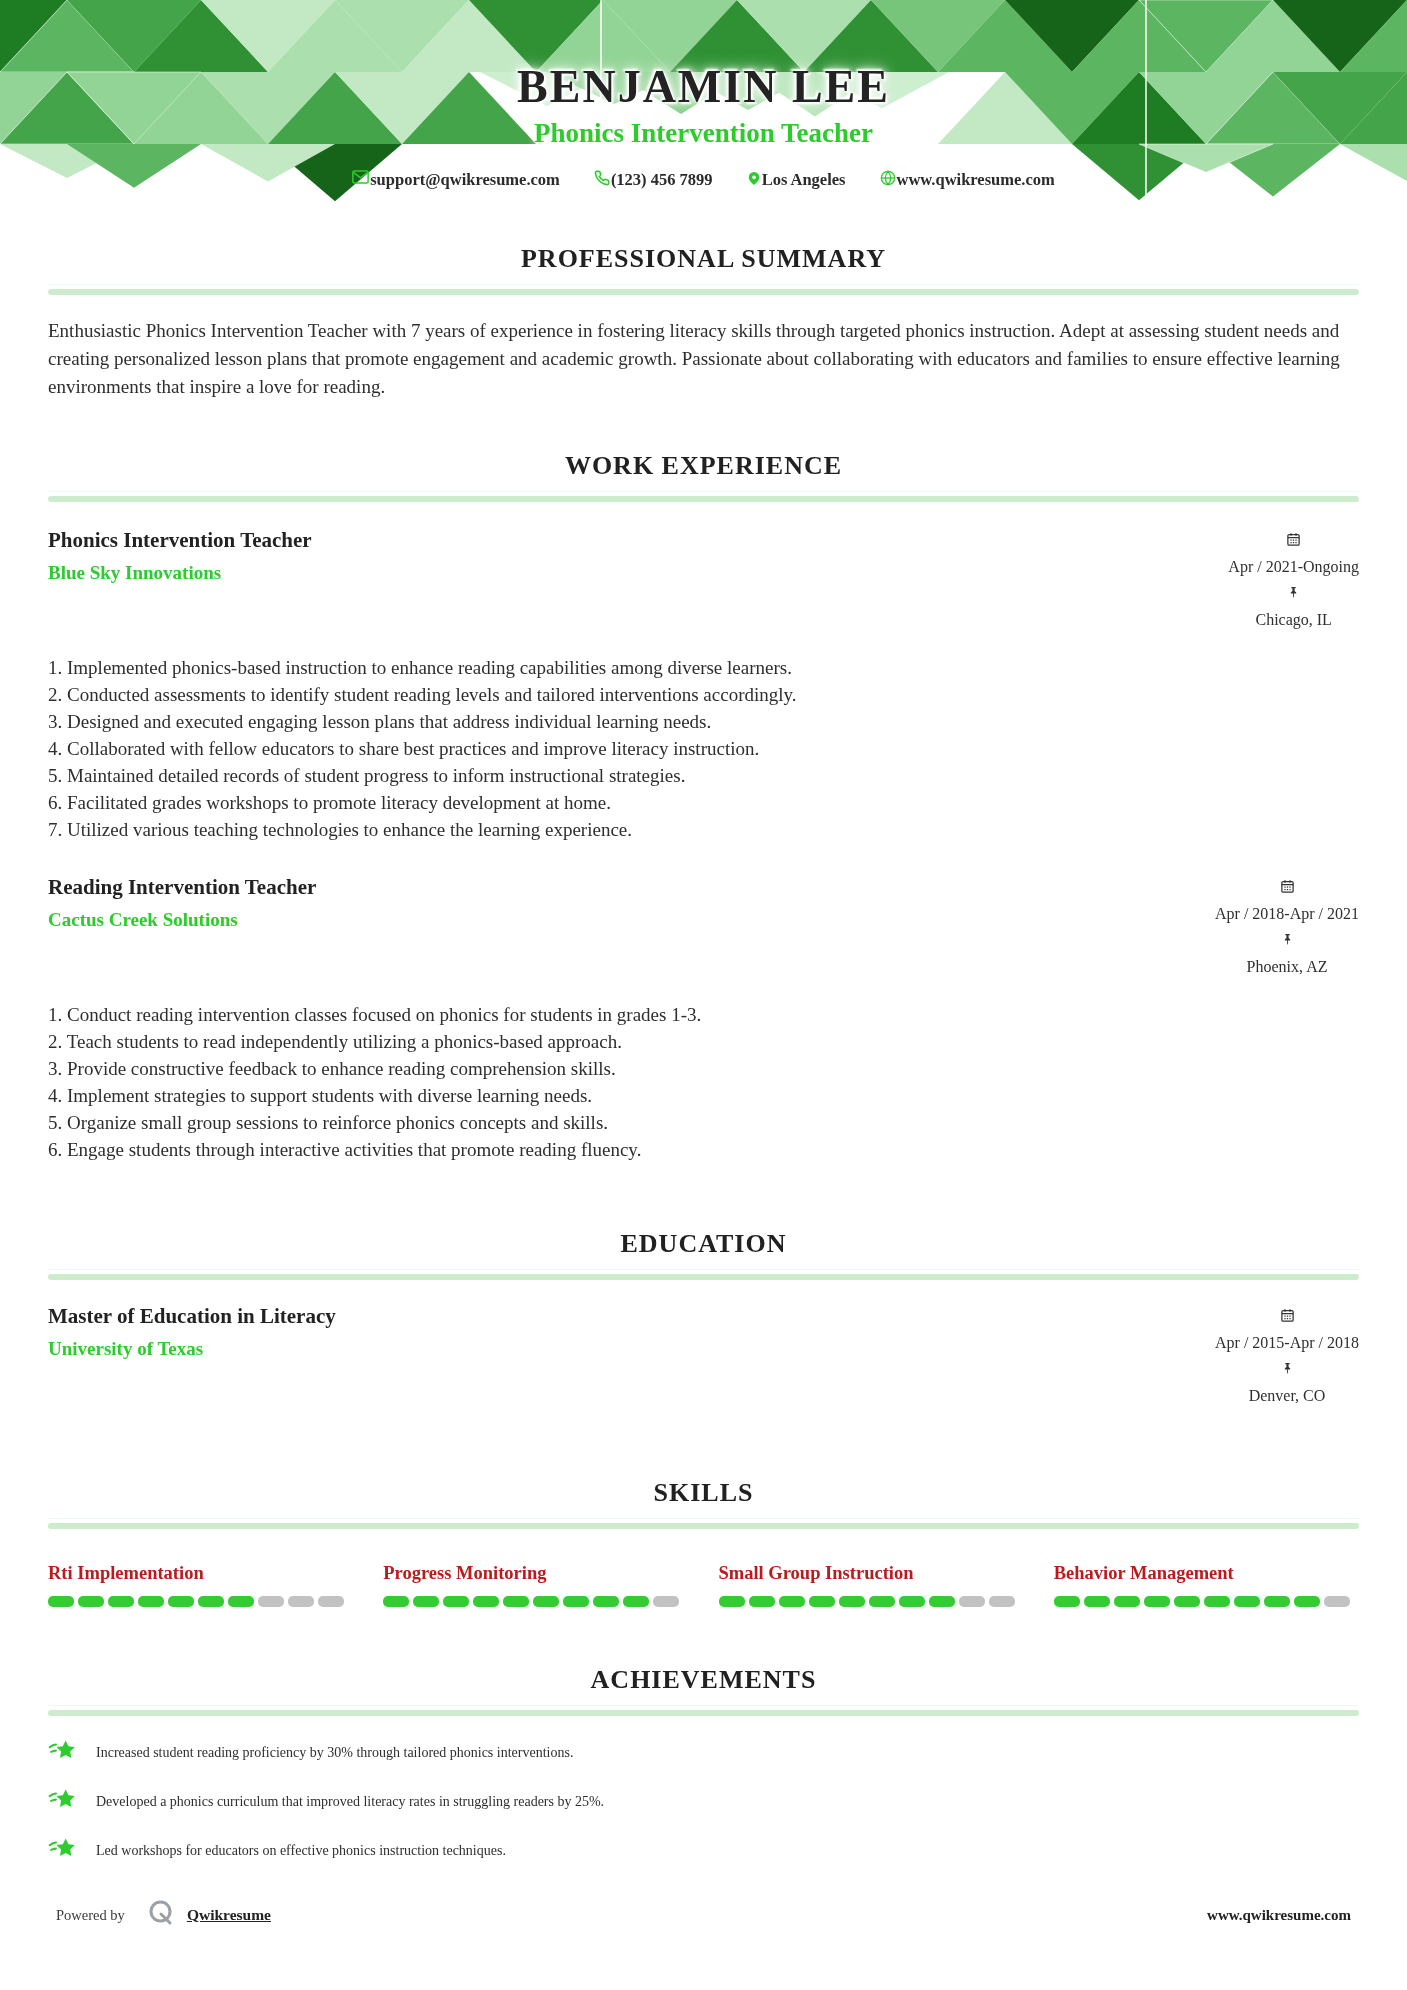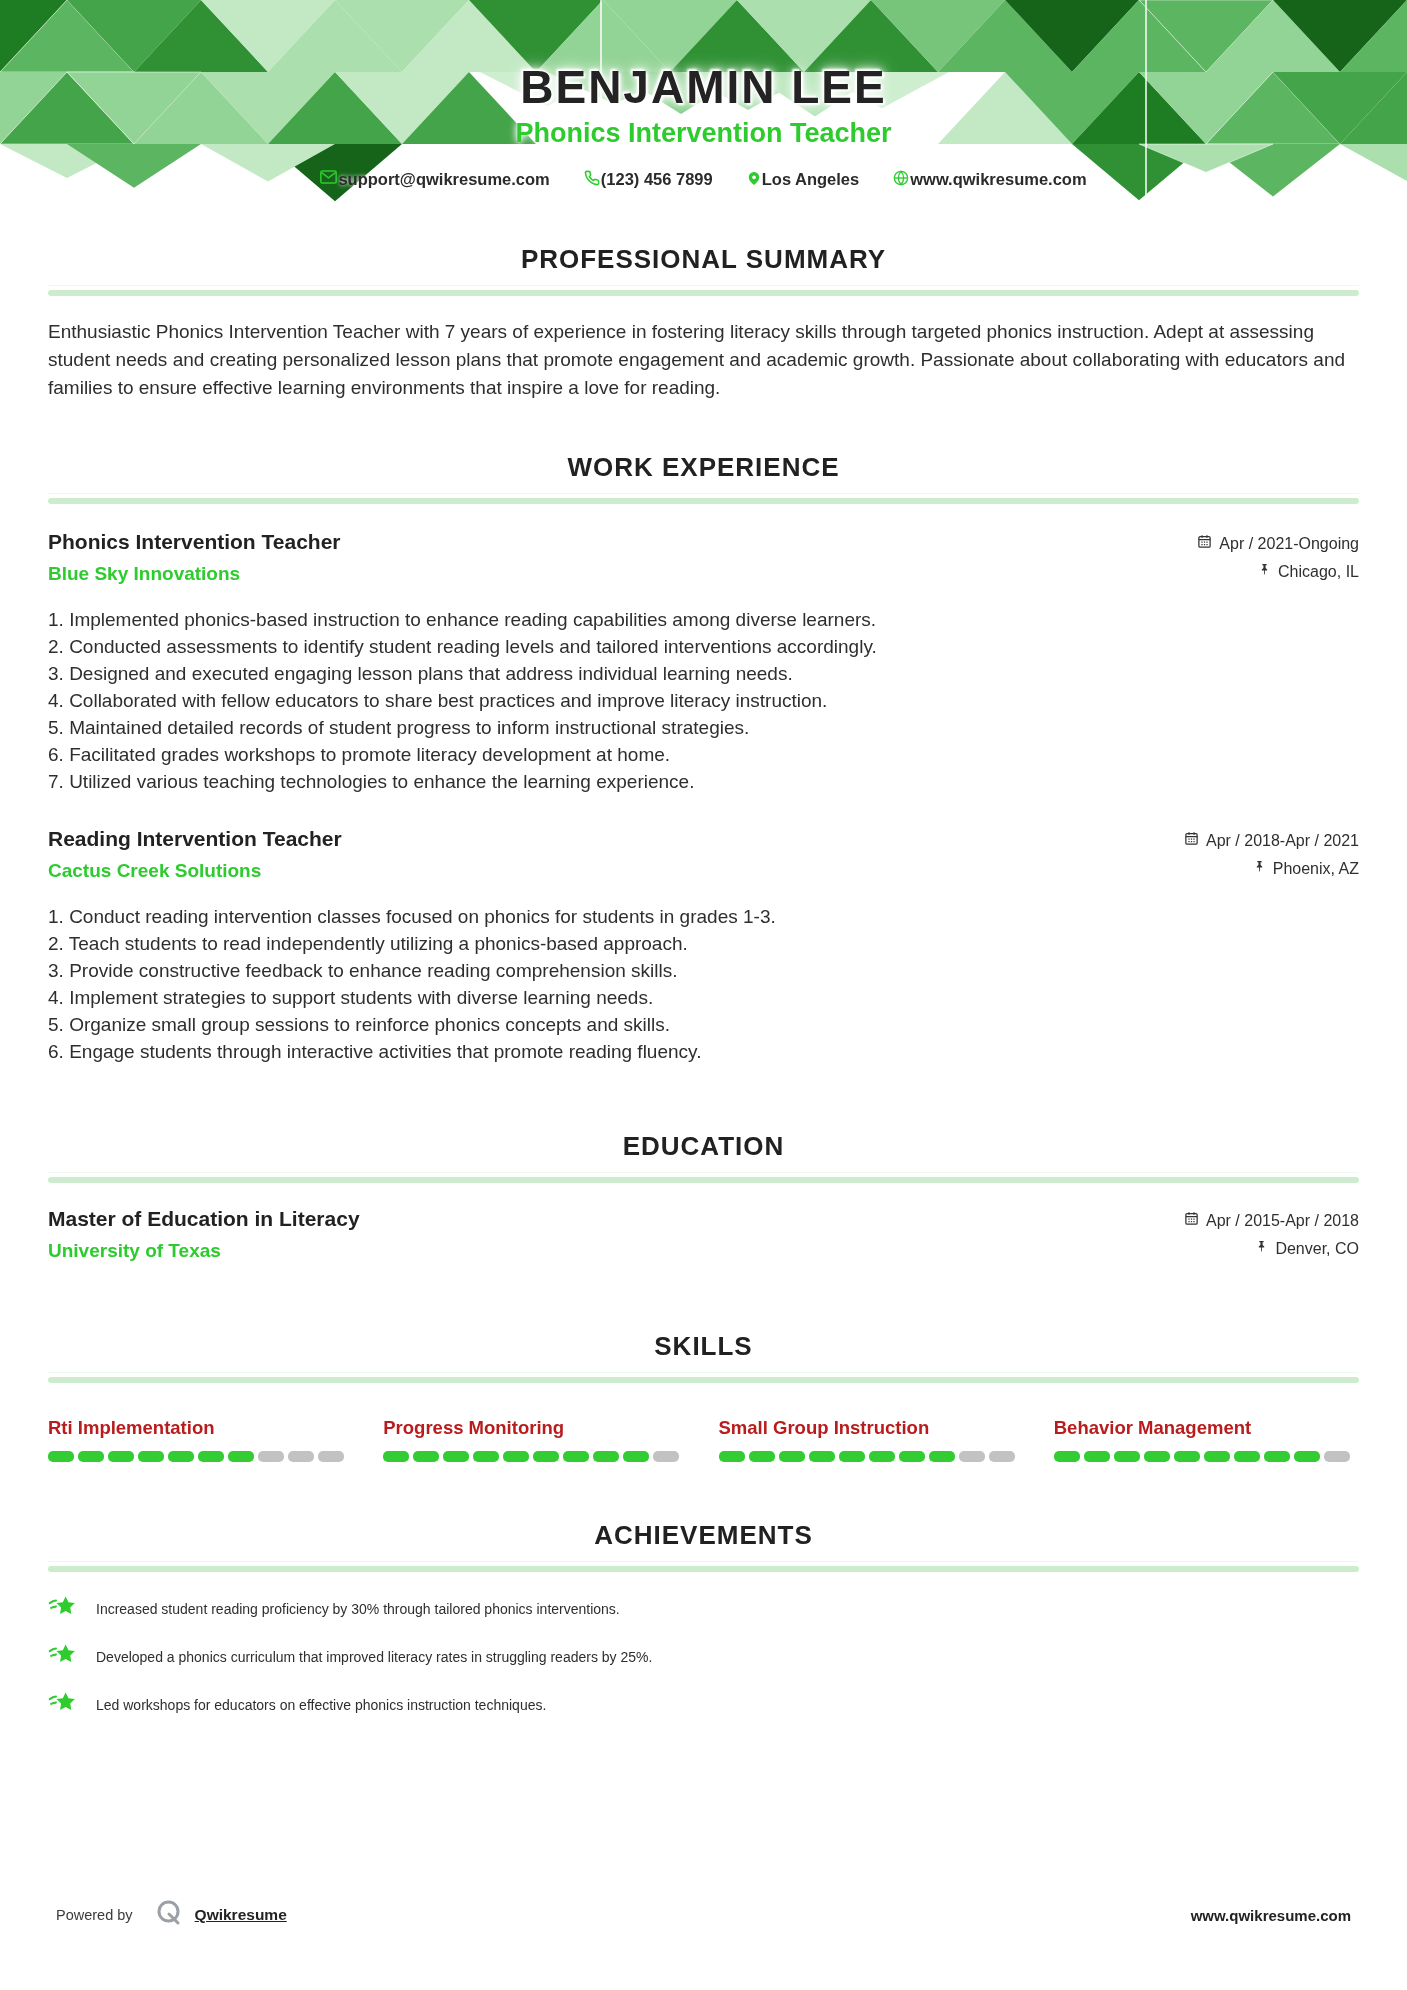--- a/index.html
+++ b/index.html
@@ -1,18 +1,18 @@
 <!DOCTYPE html>
 <html style="--accent: #2dcb2d; --divider: #cdeccd; --pill_on: #33cc33; --pill_off: #c2c2c2; --heading: #212121; --body: #2e2e2e;"><head>
 <meta charset="utf-8">
 <style>
   * { margin:0; padding:0; box-sizing:border-box; }
   html,body { background:#ffffff; }
   body { font-family:"Liberation Sans", sans-serif; color:var(--body,#2e2e2e); }
-  .page { position:relative; width:1407px; height:1936px; margin:0 auto; background:#fff; overflow:hidden; }
+  .page { position:relative; width:1407px; height:1936px; margin:0 auto; background:#fff; overflow:hidden;font-family:Liberation Serif, serif; }
 
   
   .hero { position:relative; width:1407px; height:230px; }
   .hero svg.mosaic { position:absolute; inset:0; }
   .hero-text { position:absolute; inset:0; text-align:center; }
   .hero-name { position:absolute; top:60px; left:0; right:0;
     font-size:46px; font-weight:bold; letter-spacing:2px; color:#232323;
     text-shadow:0 0 2px #fff,0 0 6px #fff,0 0 12px #fff,0 0 18px #fff,2px 2px 2px #fff,-2px -2px 2px #fff; }
   .hero-role { position:absolute; top:118px; left:0; right:0;
     font-size:27px; font-weight:bold; color:var(--accent,#2dcb2d);
@@ -32,21 +32,21 @@
   .sec-summary h2 { margin-top:14px; }
   .sec-summary p { margin-top:22px; font-size:19px; line-height:28px; color:#2e2e2e; }
 
   .sec-exp h2 { margin-top:50px; }
   .job { margin-top:26px; }
   .job + .job { margin-top:32px; }
   .job-head { display:flex; justify-content:space-between; align-items:flex-start; }
   .job-title { font-size:21px; font-weight:bold; color:#222; }
   .job-company { margin-top:9px; font-size:19px; font-weight:bold; color:var(--accent,#2dcb2d); }
   .job-meta { text-align:right; font-size:16px; color:#2f2f2f; padding-top:4px; }
-  .meta-row { display:flex; justify-content:flex-end; align-items:center; gap:7px; margin-bottom:9px; }
+  .meta-row { display:flex; justify-content:flex-end; align-items:center; gap:7px; margin-bottom:9px;flex-direction:column; }
   ol.duties { margin-top:16px; list-style:none; counter-reset:duty; }
   ol.duties li { counter-increment:duty; font-size:19px; line-height:27px; color:#2e2e2e; }
   ol.duties li::before { content:counter(duty) ". "; }
 
   .sec-edu h2 { margin-top:66px; }
   .edu { margin-top:24px; }
   .edu-desc { margin-top:12px; font-size:19px; color:#2e2e2e; }
 
   .sec-skills h2 { margin-top:64px; }
   .skills-grid { margin-top:34px; display:grid; grid-template-columns:repeat(4,1fr); column-gap:30px; }

